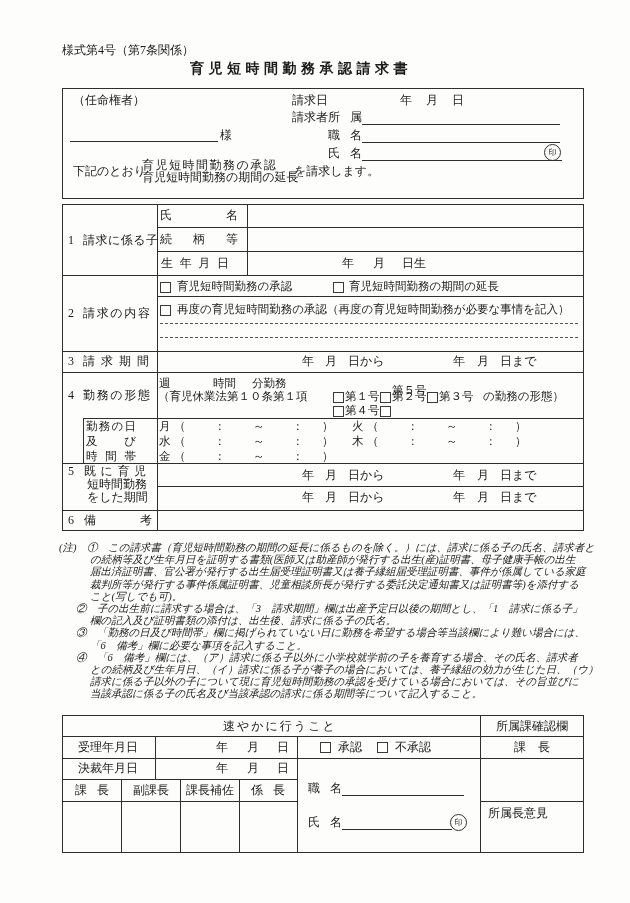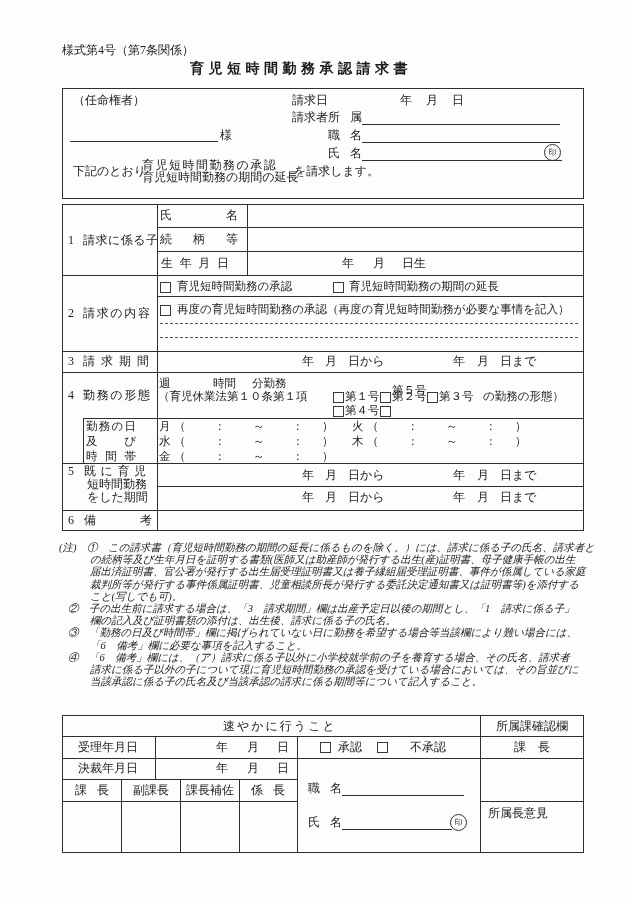--- a/index.html
+++ b/index.html
@@ -13,21 +13,21 @@
   .box{position:absolute;border:1px solid #2e2e2e;background:transparent;}
   .grid{position:absolute;}
   .ul{position:absolute;height:1px;background:#2e2e2e;}
   .cb{position:absolute;width:9px;height:9px;border:1px solid #3a3a3a;background:#fff;}
   .seal{position:absolute;width:15px;height:15px;border:1px solid #333;border-radius:50%;
         display:flex;align-items:center;justify-content:center;font-size:8px;line-height:8px;}
   .dayg{position:absolute;width:178px;height:13px;font-size:11.5px;line-height:13px;}
   .dg{position:absolute;top:0;}
   .notes{position:absolute;left:59px;top:542px;width:540px;}
   .nl{white-space:nowrap;font-size:10.5px;line-height:12.2px;font-style:italic;}
-  .ind-item{margin-left:9px;}
+  .ind-item{margin-left:17px;}
   .ind-cont{margin-left:31px;}
 </style>
 </head>
 <body>
 
 <div class="page">
 
   <div class="t" style="left:62px;top:43px">様式第4号（第7条関係）</div>
   <div class="t title" style="left:190px;top:61px">育児短時間勤務承認請求書</div>
 
@@ -246,20 +246,21 @@
     <div class="nl">(注)　①　この請求書（育児短時間勤務の期間の延長に係るものを除く。）には、請求に係る子の氏名、請求者と</div>
     <div class="nl ind-cont">の続柄等及び生年月日を証明する書類(医師又は助産師が発行する出生(産)証明書、母子健康手帳の出生</div>
     <div class="nl ind-cont">届出済証明書、官公署が発行する出生届受理証明書又は養子縁組届受理証明書、事件が係属している家庭</div>
     <div class="nl ind-cont">裁判所等が発行する事件係属証明書、児童相談所長が発行する委託決定通知書又は証明書等)を添付する</div>
     <div class="nl ind-cont">こと(写しでも可)。</div>
     <div class="nl ind-item">②　子の出生前に請求する場合は、「3　請求期間」欄は出産予定日以後の期間とし、「1　請求に係る子」</div>
     <div class="nl ind-cont">欄の記入及び証明書類の添付は、出生後、請求に係る子の氏名。</div>
     <div class="nl ind-item">③　「勤務の日及び時間帯」欄に掲げられていない日に勤務を希望する場合等当該欄により難い場合には、</div>
     <div class="nl ind-cont">「6　備考」欄に必要な事項を記入すること。</div>
     <div class="nl ind-item">④　「6　備考」欄には、（ア）請求に係る子以外に小学校就学前の子を養育する場合、その氏名、請求者</div>
+    <div class="nl ind-cont">との続柄及び生年月日、（イ）請求に係る子が養子の場合においては、養子縁組の効力が生じた日、（ウ）</div>
     <div class="nl ind-cont">請求に係る子以外の子について現に育児短時間勤務の承認を受けている場合においては、その旨並びに</div>
     <div class="nl ind-cont">当該承認に係る子の氏名及び当該承認の請求に係る期間等について記入すること。</div>
   </div>
 
   <div class="box" style="left:62px;top:715px;width:520px;height:136px"></div>
   <svg class="grid" style="left:62px;top:715px" width="521" height="137">
     <g stroke="#2e2e2e" stroke-width="1">
       <line x1="0" y1="21.5" x2="521" y2="21.5"></line>
       <line x1="0" y1="43.5" x2="521" y2="43.5"></line>
       <line x1="0" y1="64.5" x2="235" y2="64.5"></line>
@@ -275,21 +276,21 @@
   </svg>
   <div class="t" style="left:223px;top:719px;letter-spacing:2px">速やかに行うこと</div>
   <div class="t" style="left:496px;top:719px">所属課確認欄</div>
   <div class="t" style="left:78px;top:740px">受理年月日</div>
   <div class="t" style="left:216px;top:740px">年</div>
   <div class="t" style="left:247px;top:740px">月</div>
   <div class="t" style="left:277px;top:740px">日</div>
   <div class="cb" style="left:320px;top:742px"></div>
   <div class="t" style="left:338px;top:740px">承認</div>
   <div class="cb" style="left:377px;top:742px"></div>
-  <div class="t" style="left:410px;top:740px">不承認</div>
+  <div class="t" style="left:395px;top:740px">不承認</div>
   <div class="jc" style="left:514px;top:740px;width:36px">
       <span>課</span>
       <span>長</span>
     </div>
   <div class="t" style="left:78px;top:761px">決裁年月日</div>
   <div class="t" style="left:216px;top:761px">年</div>
   <div class="t" style="left:247px;top:761px">月</div>
   <div class="t" style="left:277px;top:761px">日</div>
   <div class="jc" style="left:75px;top:783px;width:34px">
       <span>課</span>

